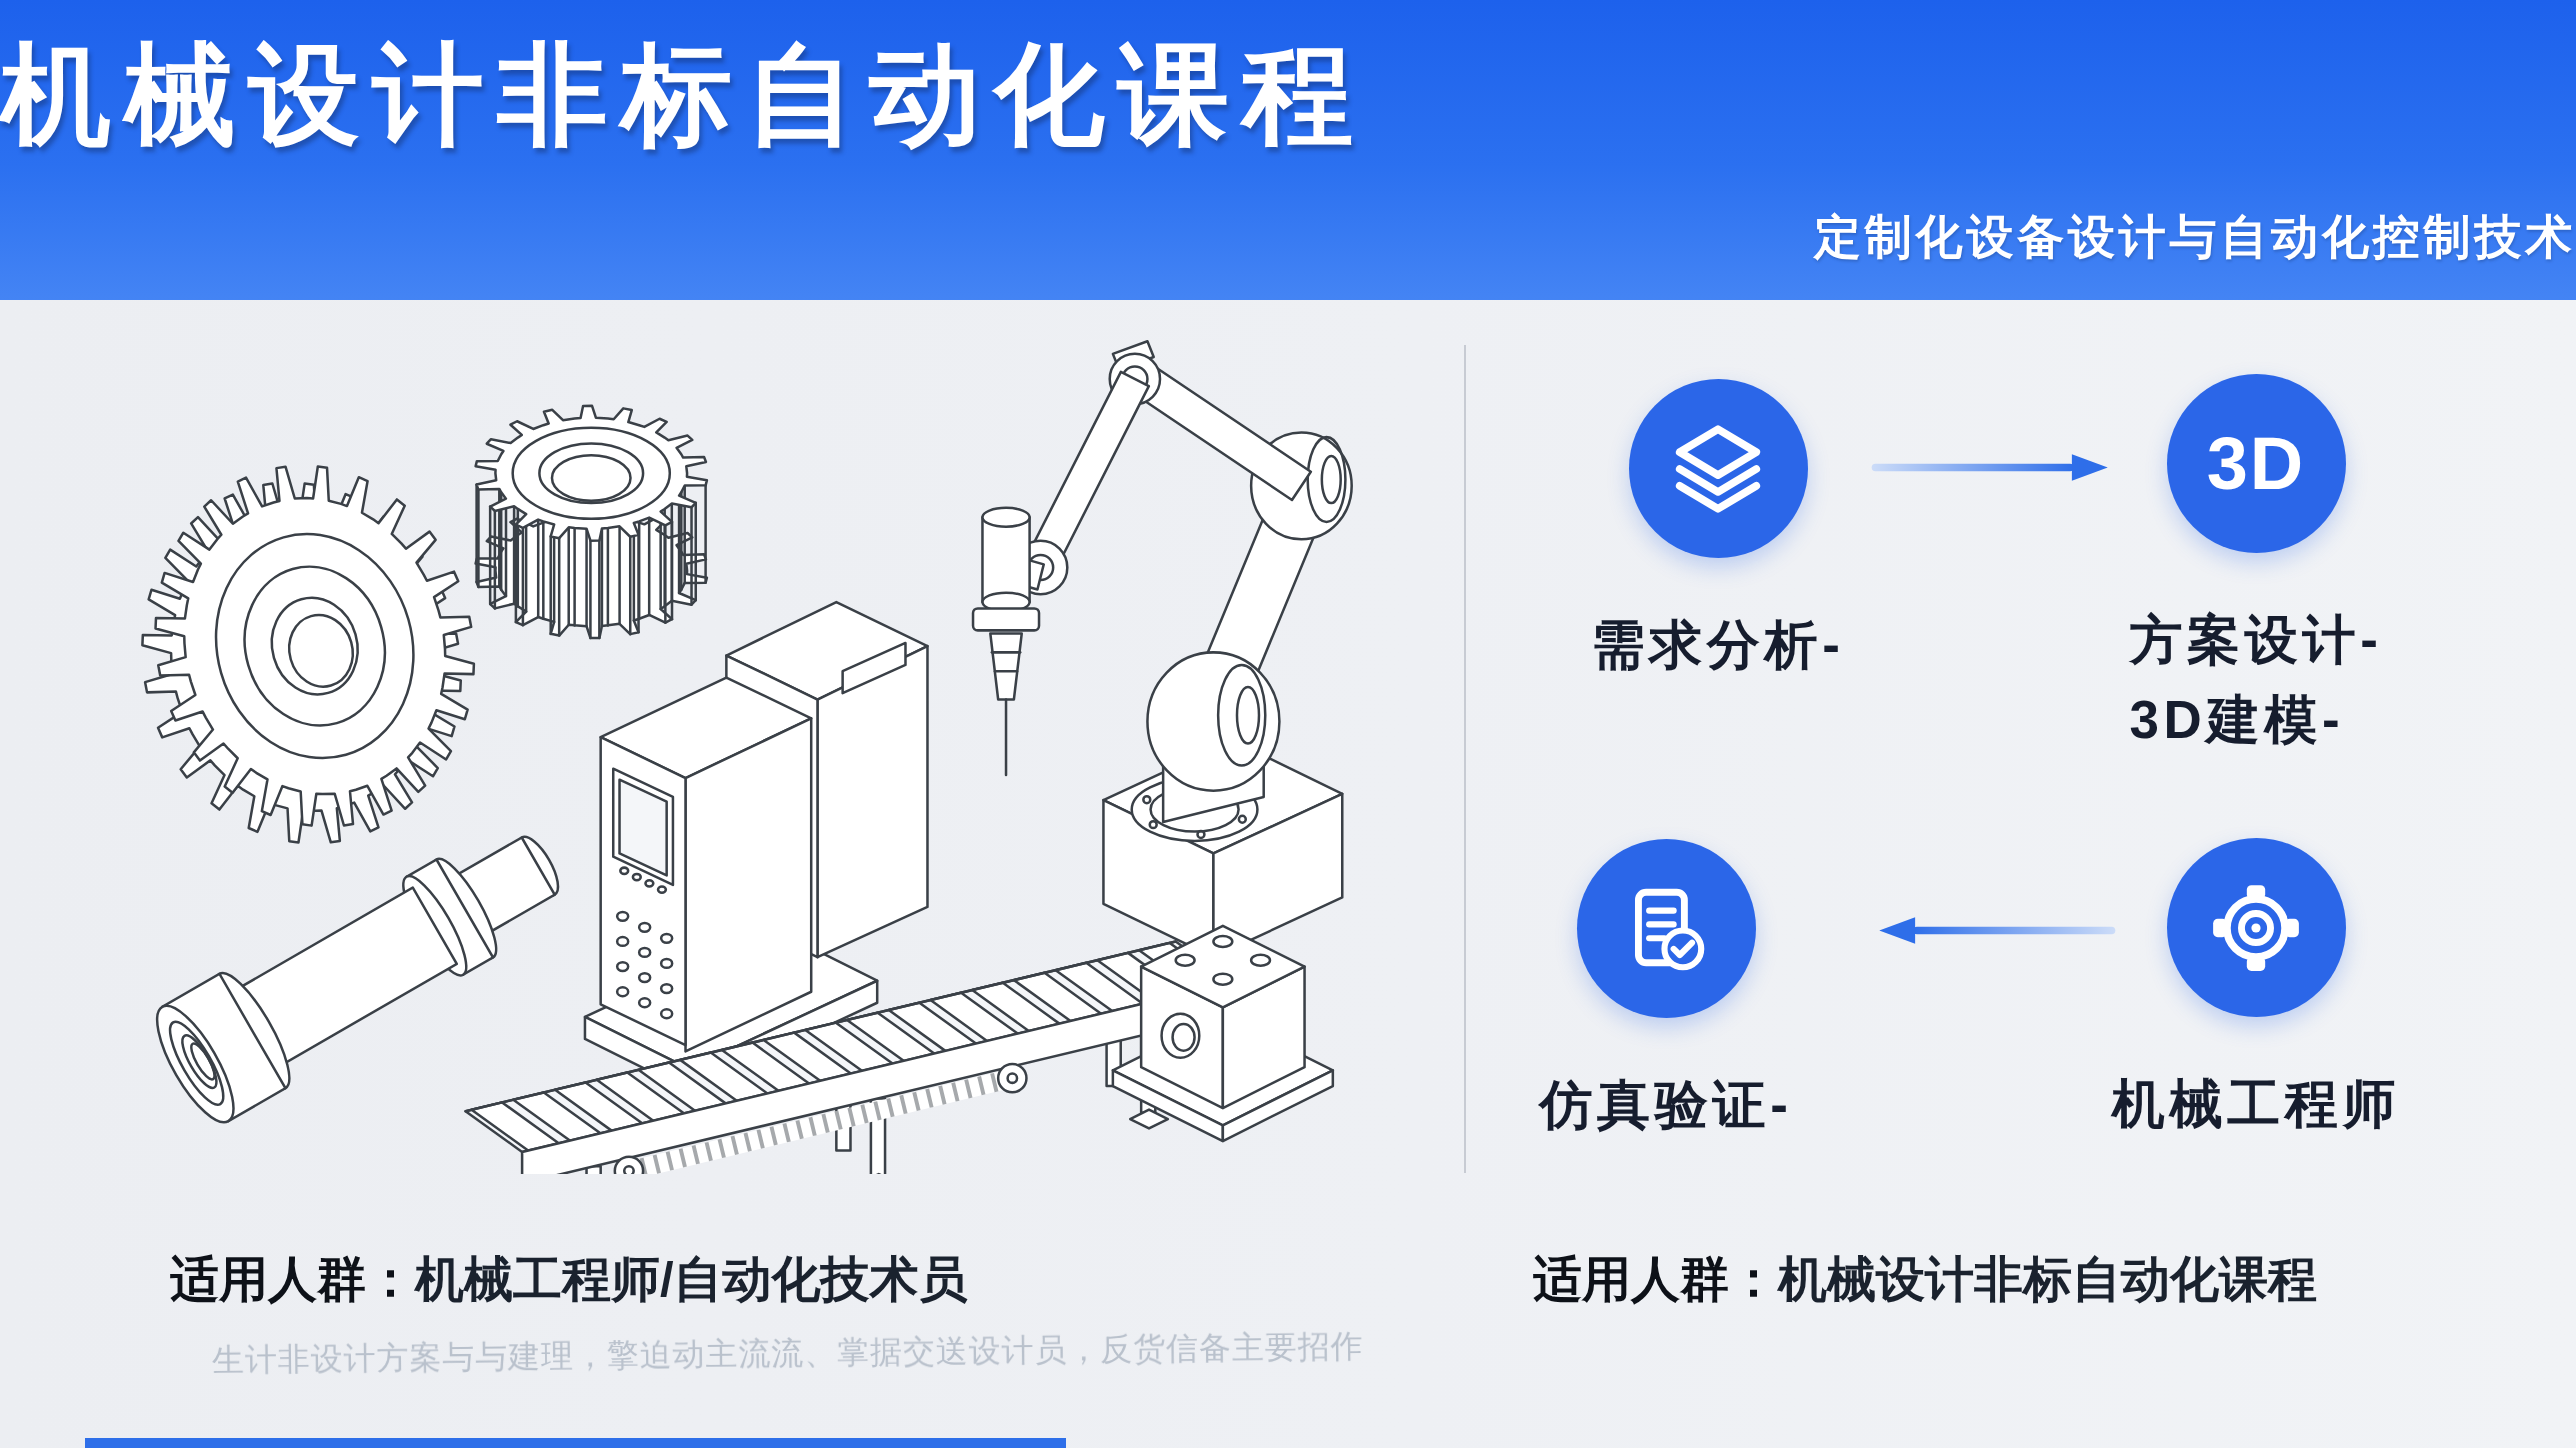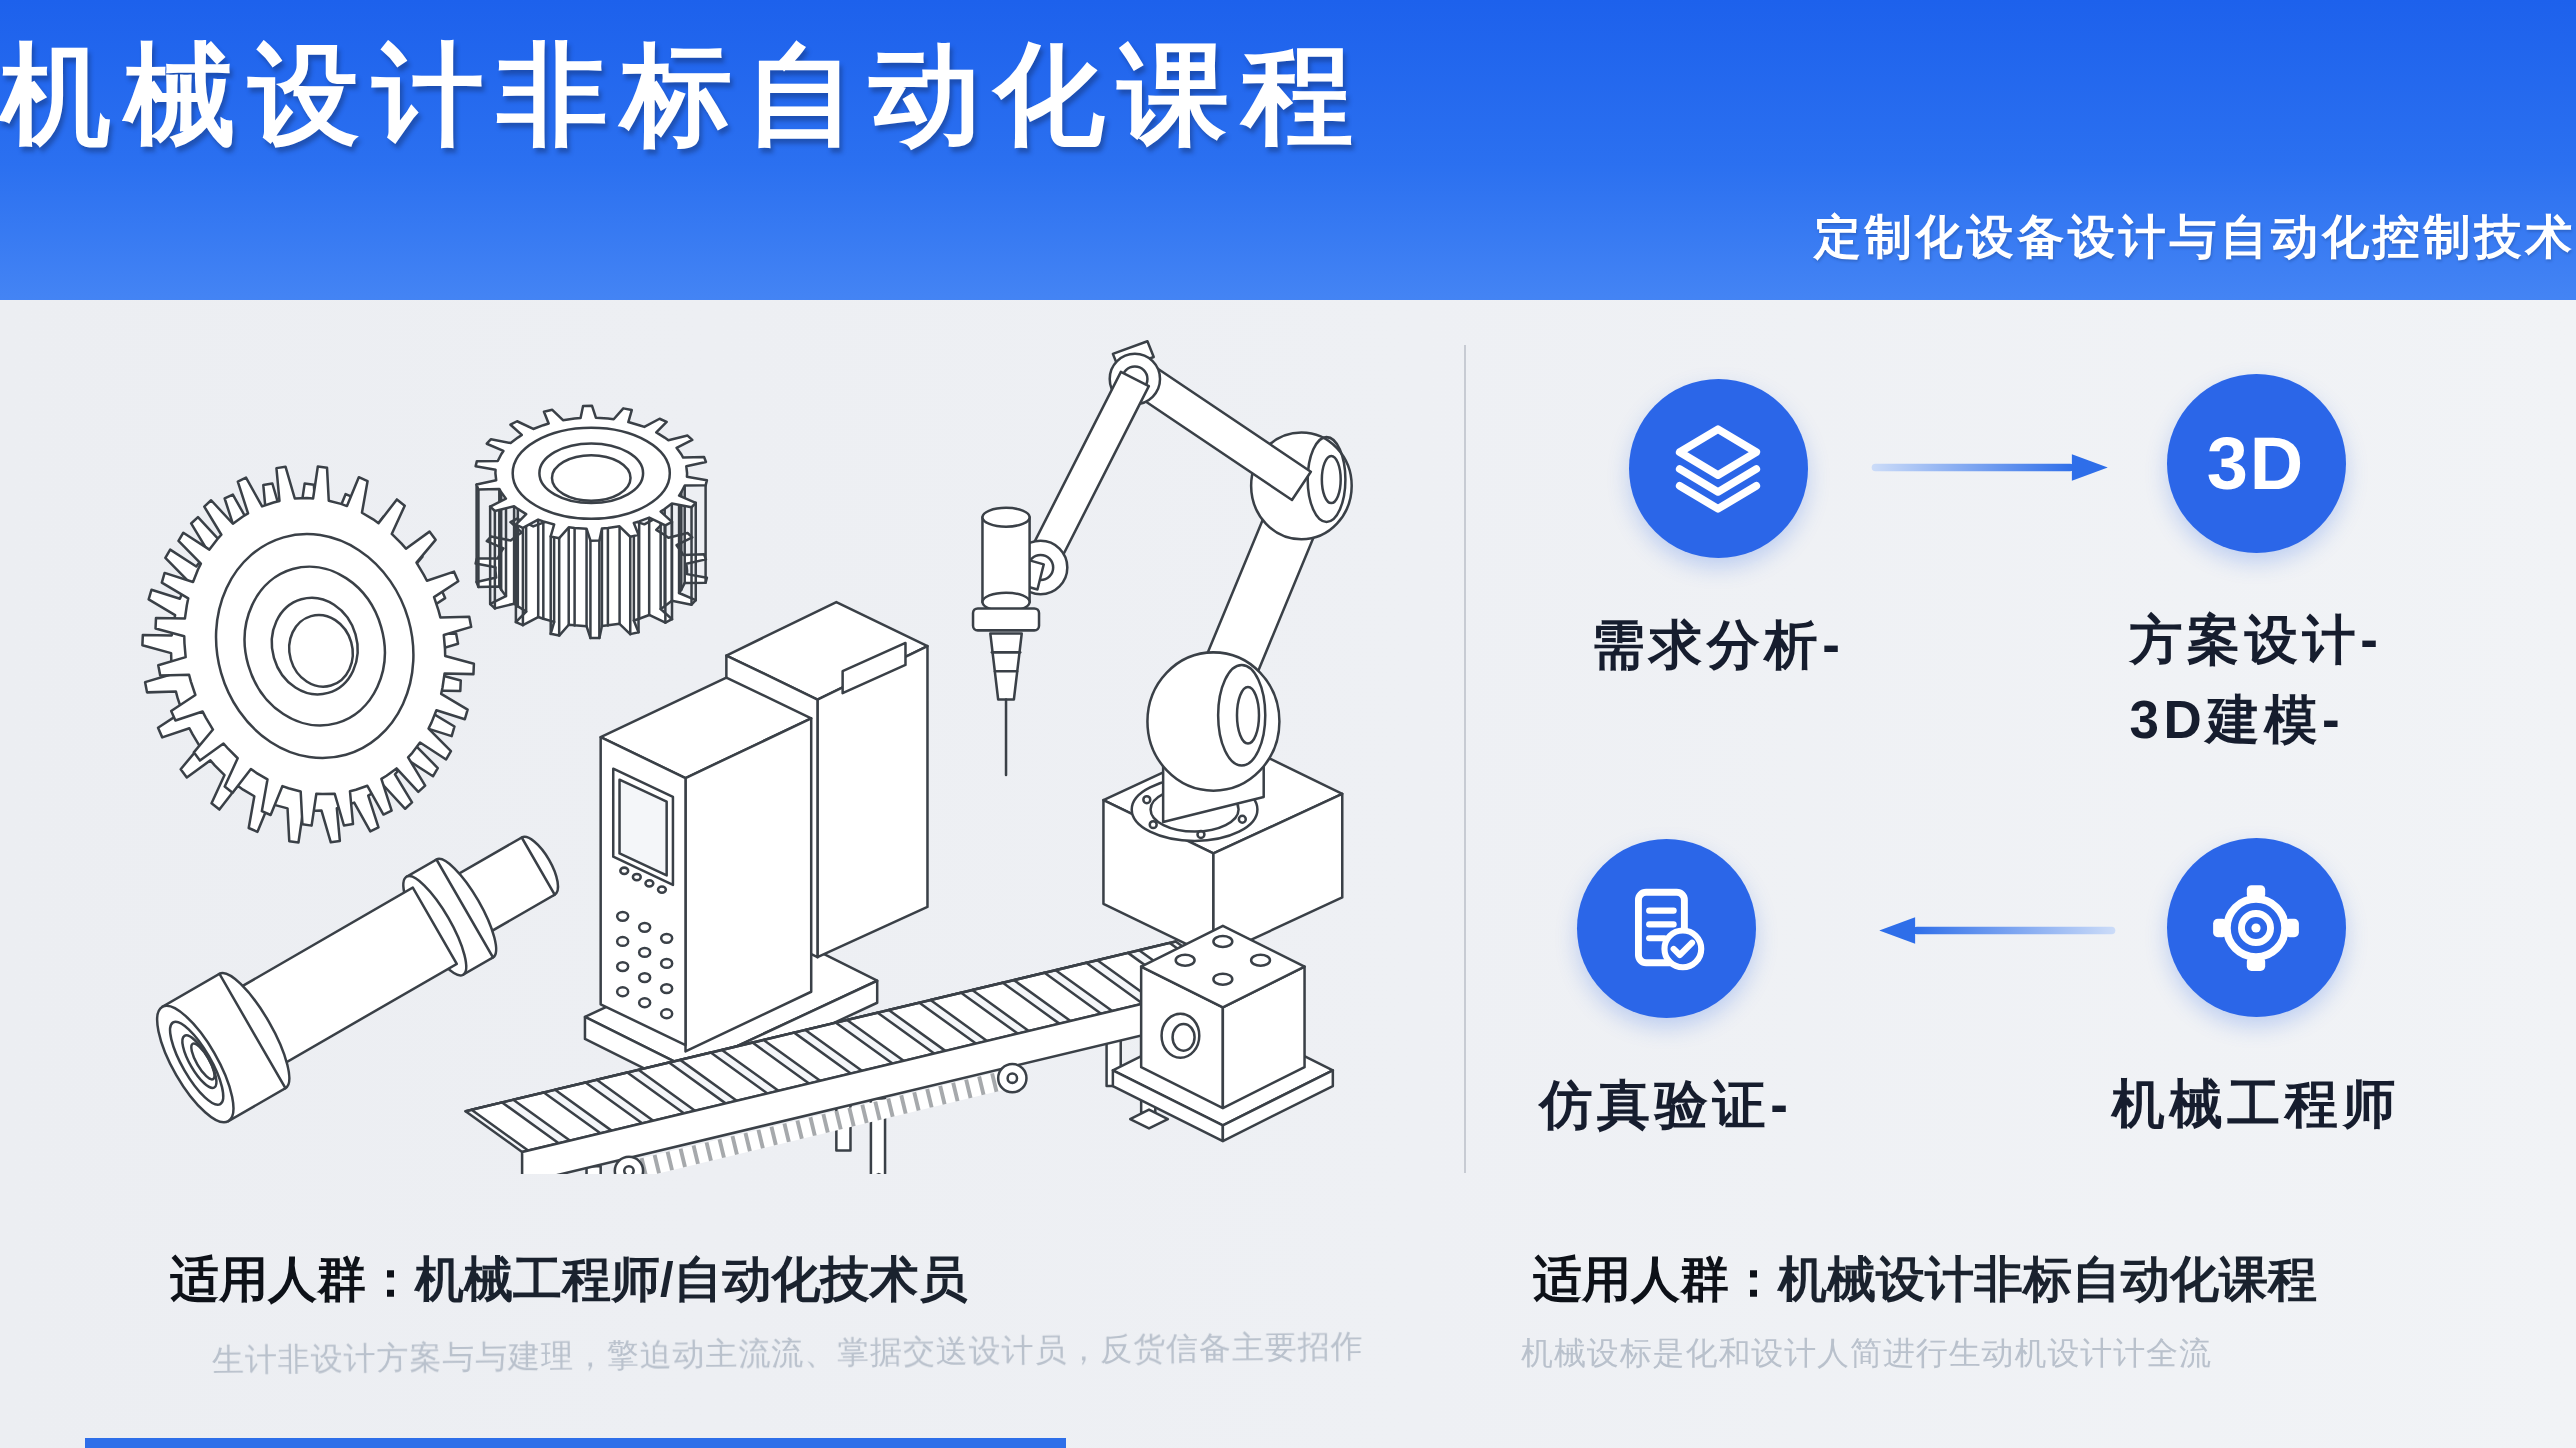--- a/index.html
+++ b/index.html
@@ -329,17 +329,16 @@
     <polygon points="52,14 14,28 52,42" fill="#2e6ee9"></polygon>
   </svg>
 
   <div class="info" style="left:170px;top:1247px;">
     <b>适用人群：</b><span>机械工程师/自动化技术员</span>
   </div>
   <div class="info" style="left:1533px;top:1247px;">
     <b>适用人群：</b><span>机械设计非标自动化课程</span>
   </div>
   <div class="note note-left" style="left:212px;top:1332px;">生计非设计方案与与建理，擎迫动主流流、掌据交送设计员，反货信备主要招作</div>
-  <div class="note" style="left:1521px;top:1332px;">机械设标是化和设计人简进行生动机设计计全流</div>
 
   <div class="footer-bar"></div>
 </div>
 
 
 </body></html>

